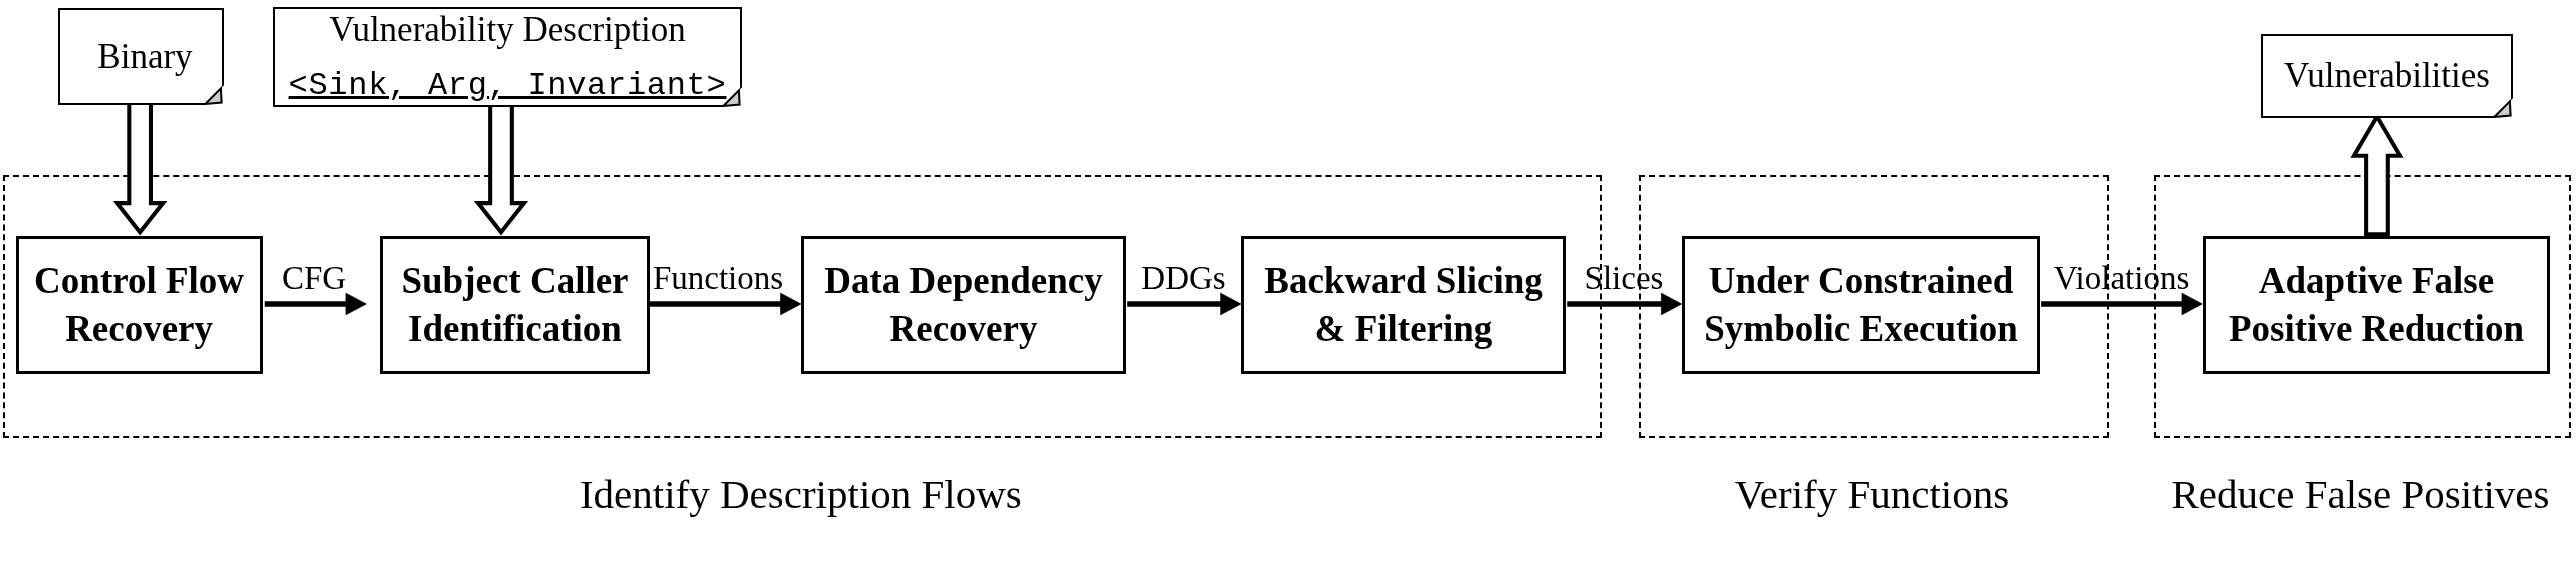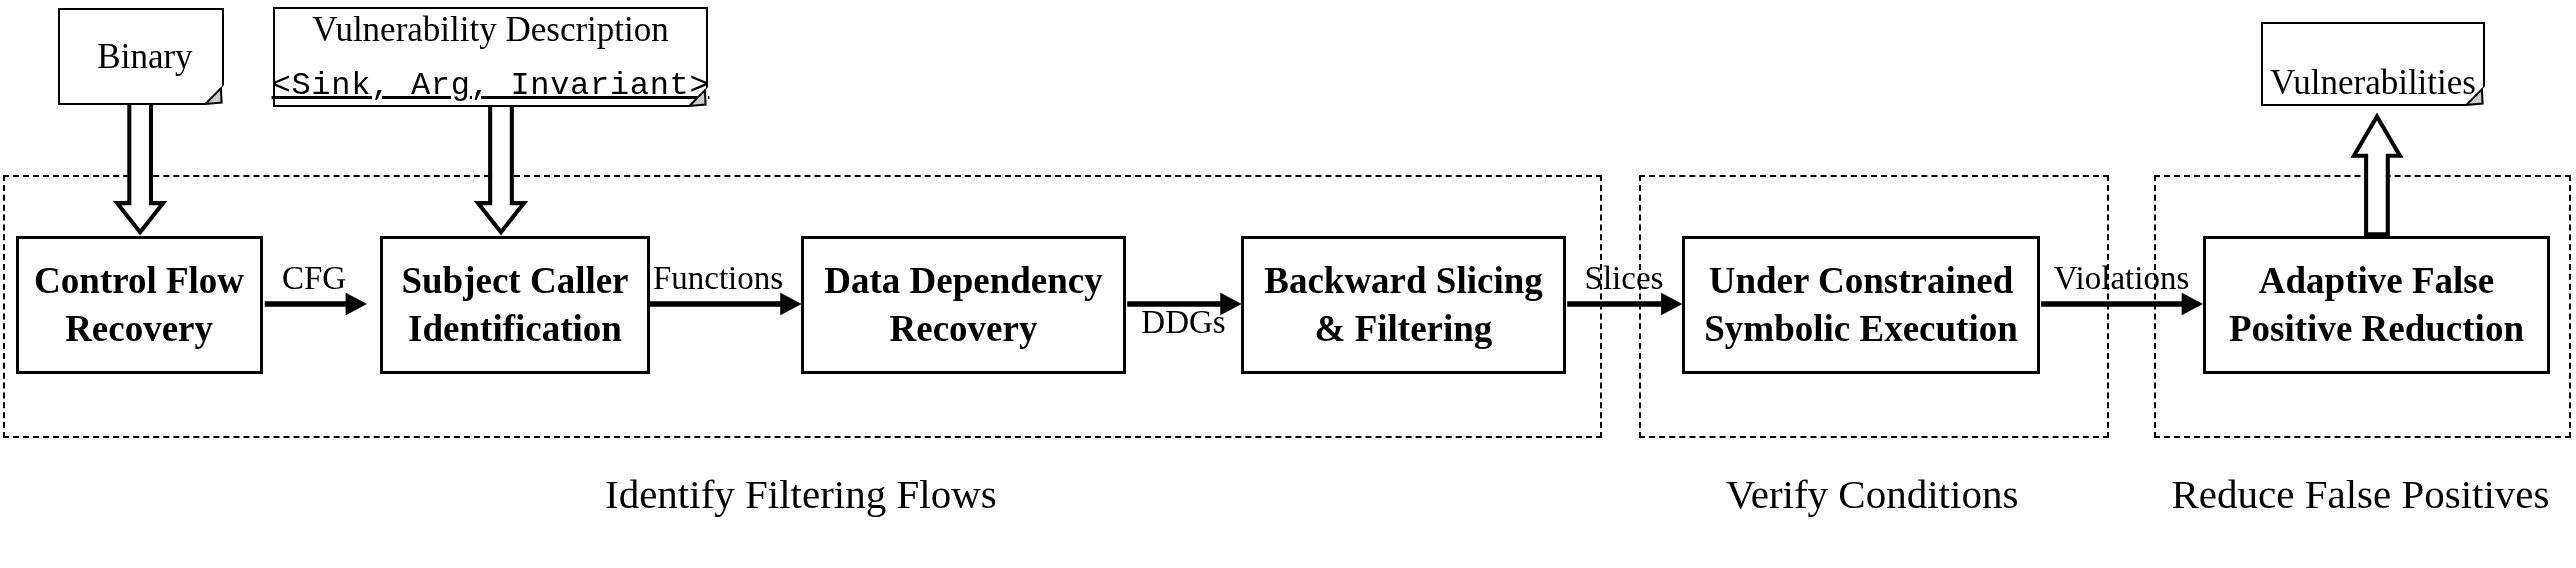--- a/index.html
+++ b/index.html
@@ -154,47 +154,47 @@
     <span>Under Constrained</span>
     <span>Symbolic Execution</span>
   </div>
   <div class="stage-box" style="left:2203px; width:347px;">
     <span>Adaptive False</span>
     <span>Positive Reduction</span>
   </div>
 
   <div class="edge-label" style="left:263px;  width:102px;">CFG</div>
   <div class="edge-label" style="left:635px;  width:166px;">Functions</div>
-  <div class="edge-label" style="left:1126px; width:115px;margin-top:44px;">DDGs</div>
+  <div class="edge-label" style="left:1126px; width:115px;">DDGs</div>
   <div class="edge-label" style="left:1566px; width:116px;">Slices</div>
   <div class="edge-label" style="left:2040px; width:163px;">Violations</div>
 
   <div class="note" style="left:58px; top:8.1px; width:166px; height:97px;padding-left:8px;">
     <span>Binary</span>
     <svg class="fold" viewBox="0 0 30 30">
       <polygon points="0,30 30,0 30,30" fill="#ffffff"></polygon>
       <polygon points="2,28 25,5 26,26" fill="#cccccc" stroke="#000000" stroke-width="3"></polygon>
     </svg>
   </div>
 
-  <div class="note" style="left:273px; top:6.8px; width:435px; height:100px;gap:15px;">
+  <div class="note" style="left:273px; top:6.8px; width:469px; height:100px;gap:15px;">
     <span>Vulnerability Description</span>
     <span class="mono-line">&lt;Sink, Arg, Invariant&gt;</span>
     <svg class="fold" viewBox="0 0 30 30">
       <polygon points="0,30 30,0 30,30" fill="#ffffff"></polygon>
       <polygon points="2,28 25,5 26,26" fill="#cccccc" stroke="#000000" stroke-width="3"></polygon>
     </svg>
   </div>
 
-  <div class="note" style="left:2261px; top:22px; width:224px; height:84px;justify-content:flex-end;">
+  <div class="note" style="left:2261px; top:34px; width:252px; height:84px;">
     <span>Vulnerabilities</span>
     <svg class="fold" viewBox="0 0 30 30">
       <polygon points="0,30 30,0 30,30" fill="#ffffff"></polygon>
       <polygon points="2,28 25,5 26,26" fill="#cccccc" stroke="#000000" stroke-width="3"></polygon>
     </svg>
   </div>
 
-  <div class="phase-caption" style="left:3.4px; top:473px; width:1595px;">Identify Filtering Flows</div>
-  <div class="phase-caption" style="left:1639px; top:473px; width:466px;">Verify Conditions</div>
+  <div class="phase-caption" style="left:3.4px; top:473px; width:1595px;">Identify Description Flows</div>
+  <div class="phase-caption" style="left:1639px; top:473px; width:466px;">Verify Functions</div>
   <div class="phase-caption" style="left:2154px; top:473px; width:413px;">Reduce False Positives</div>
 
 </div>
 
 
 </body></html>

